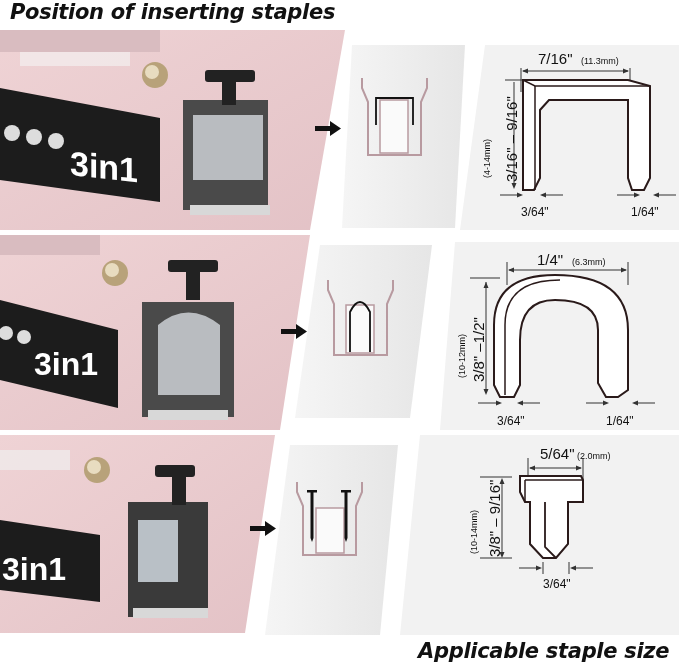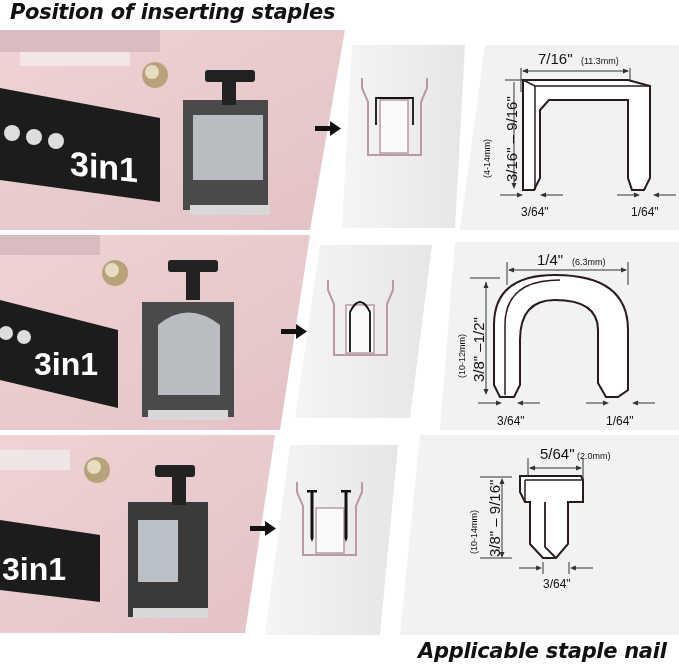--- a/index.html
+++ b/index.html
@@ -234,13 +234,13 @@
       <polygon points="542,138 536,135.5 536,140.5" fill="#333"></polygon>
       <line x1="543" y1="132" x2="543" y2="144" stroke="#333" stroke-width="1"></line>
       <line x1="569" y1="132" x2="569" y2="144" stroke="#333" stroke-width="1"></line>
       <line x1="573" y1="138" x2="593" y2="138" stroke="#333" stroke-width="1"></line>
       <polygon points="570,138 576,135.5 576,140.5" fill="#333"></polygon>
       <text class="dim-text" x="543" y="158" font-size="12">3/64"</text>
     </g>
   </svg>
 </div>
 
-<div class="footer-caption">Applicable staple nail</div>
+<div class="footer-caption">Applicable staple size</div>
 
 </body></html>

